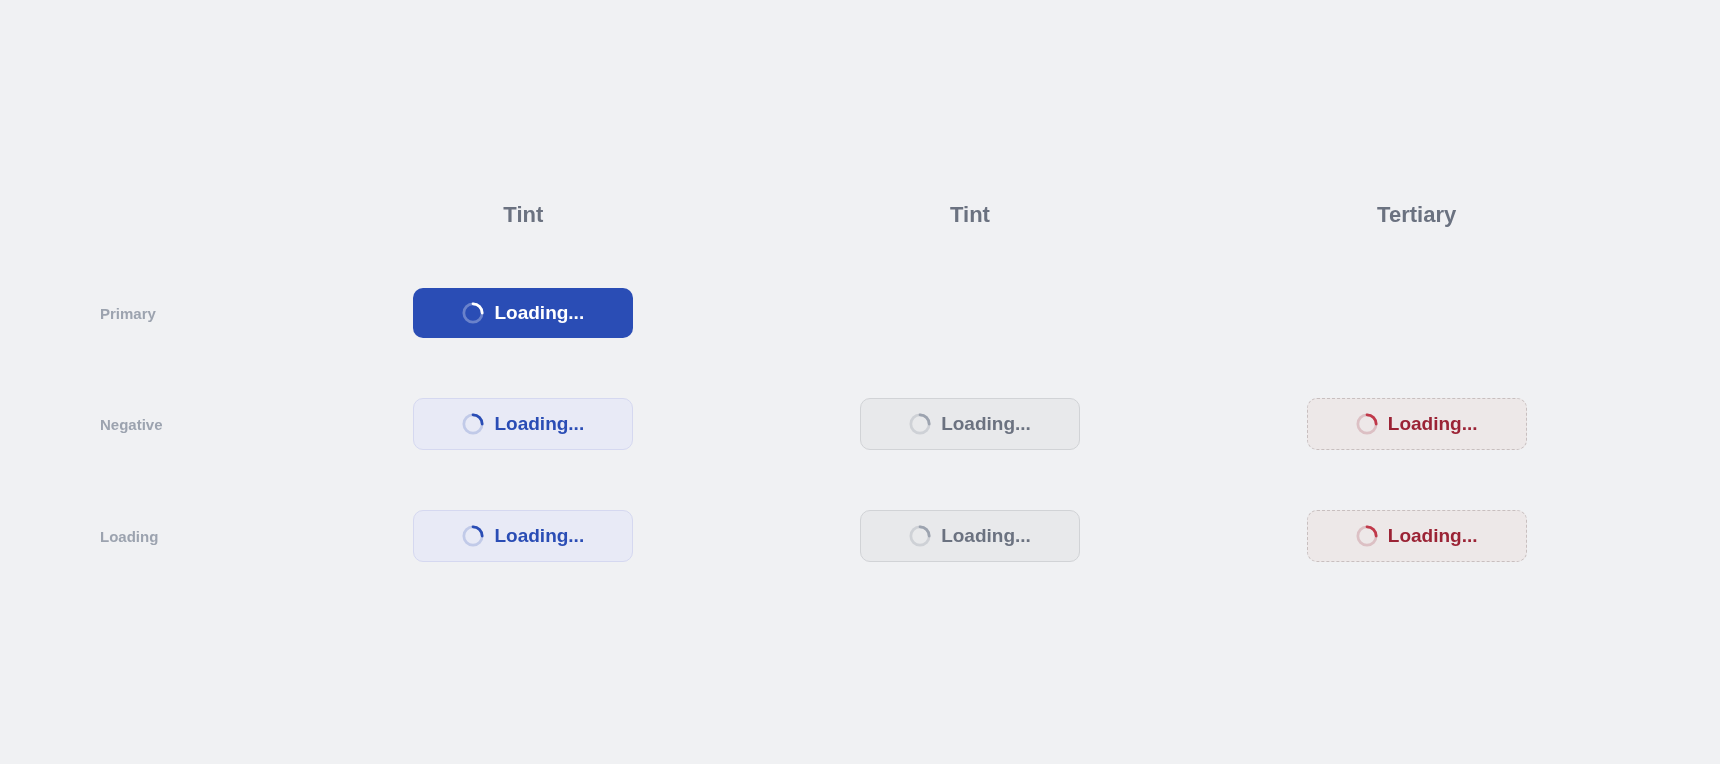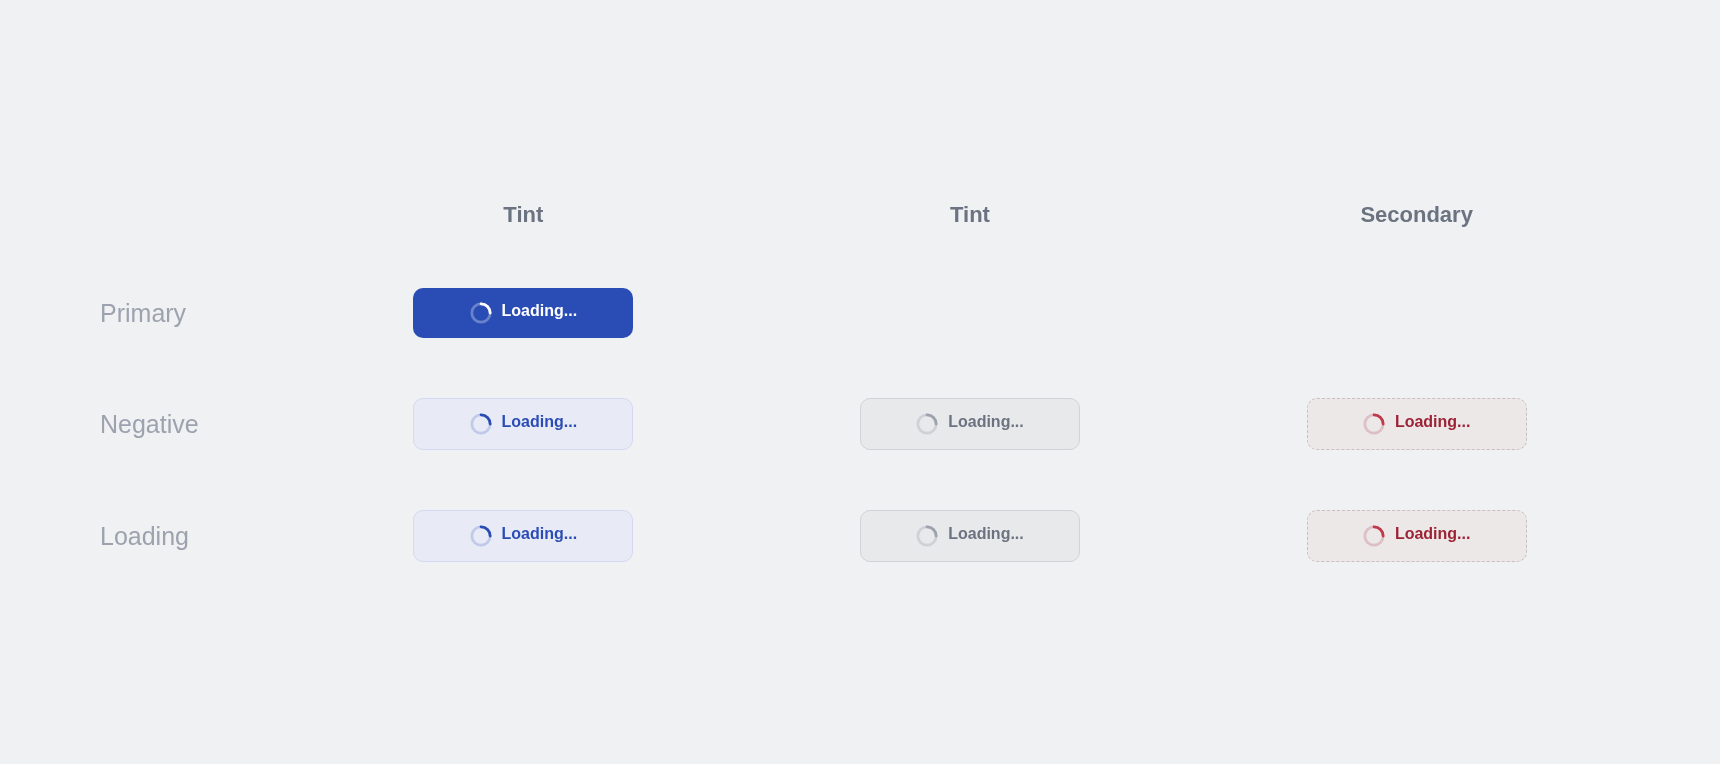--- a/index.html
+++ b/index.html
@@ -26,38 +26,39 @@
     }
 
     .col-header {
       font-size: 22px;
       font-weight: 700;
       color: #6b7280;
       text-align: center;
     }
 
     .row-label {
-      font-size: 25px;
+      font-size: 15px;
       color: #9ca3af;
-      font-weight: 400;
+      font-weight: 700;
       padding-left: 20px;
     }
 
     .cell {
       display: flex;
       justify-content: center;
     }
 
     
     .btn-loading {
       display: inline-flex;
+      align-items: center;
       gap: 10px;
       padding: 14px 28px;
       border-radius: 10px;
-      font-size: 16px;
+      font-size: 19px;
       font-weight: 700;
       border: none;
       cursor: pointer;
       min-width: 220px;
       justify-content: center;
     }
 
     
     .btn-primary-tint {
       background: #2a4db5;
@@ -134,21 +135,21 @@
   </style>
 </head>
 <body>
 
 <div class="container">
   <div class="grid">
 
     <div class="empty"></div>
     <div class="col-header">Tint</div>
     <div class="col-header">Tint</div>
-    <div class="col-header">Secondary</div>
+    <div class="col-header">Tertiary</div>
 
     <div class="row-label">Primary</div>
     <div class="cell">
       <button class="btn-loading btn-primary-tint">
         <svg class="spinner spinner-white" viewBox="0 0 24 24" fill="none" xmlns="http://www.w3.org/2000/svg">
           <circle cx="12" cy="12" r="10" stroke="rgba(255,255,255,0.3)" stroke-width="3"></circle>
           <path d="M12 2 A10 10 0 0 1 22 12" stroke="#ffffff" stroke-width="3" stroke-linecap="round"></path>
         </svg>
         <span>Loading...</span>
       </button>

